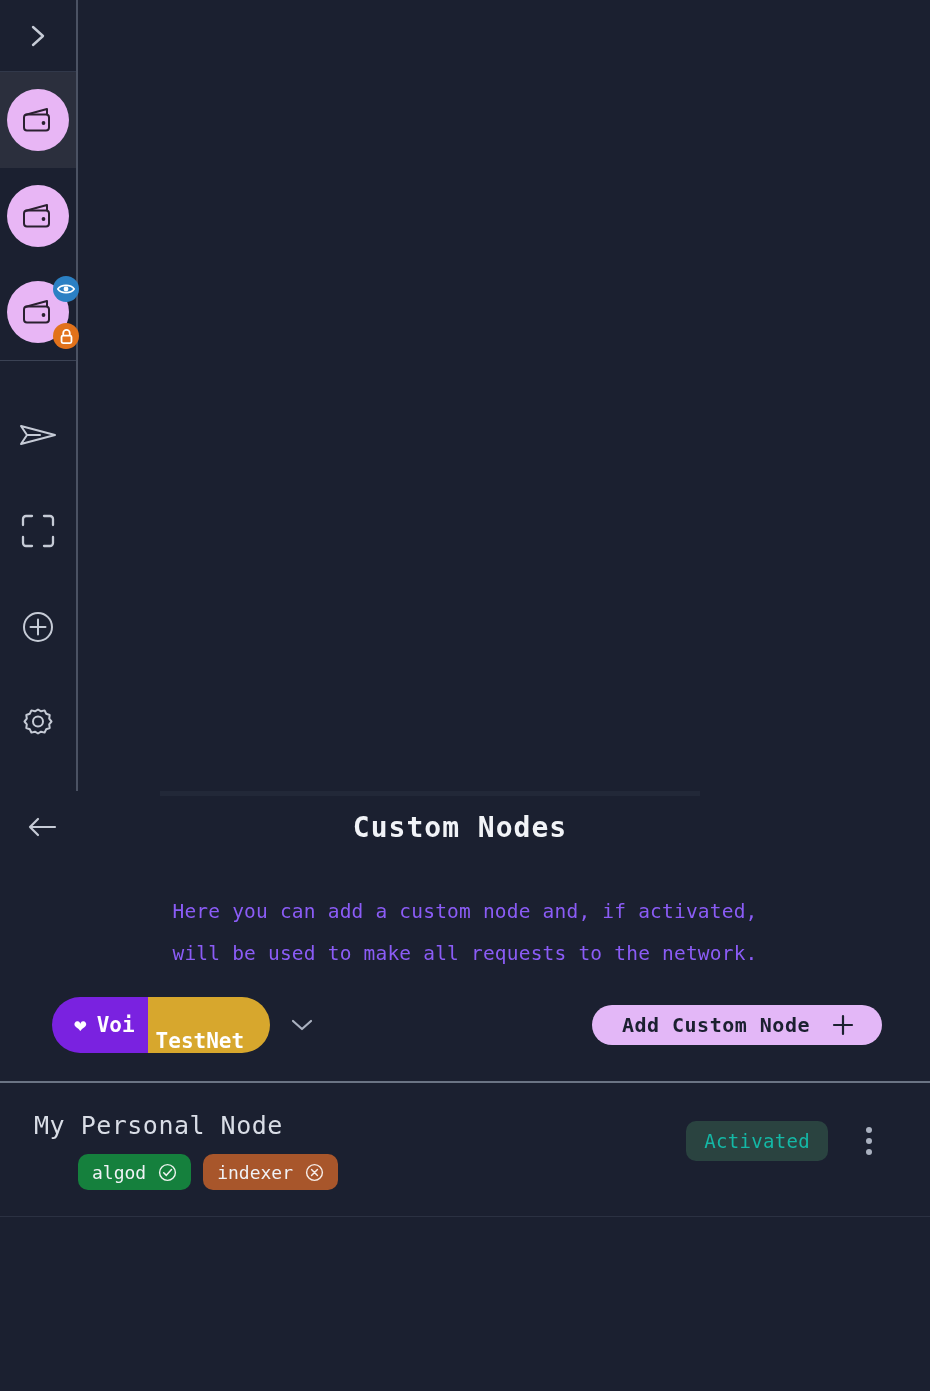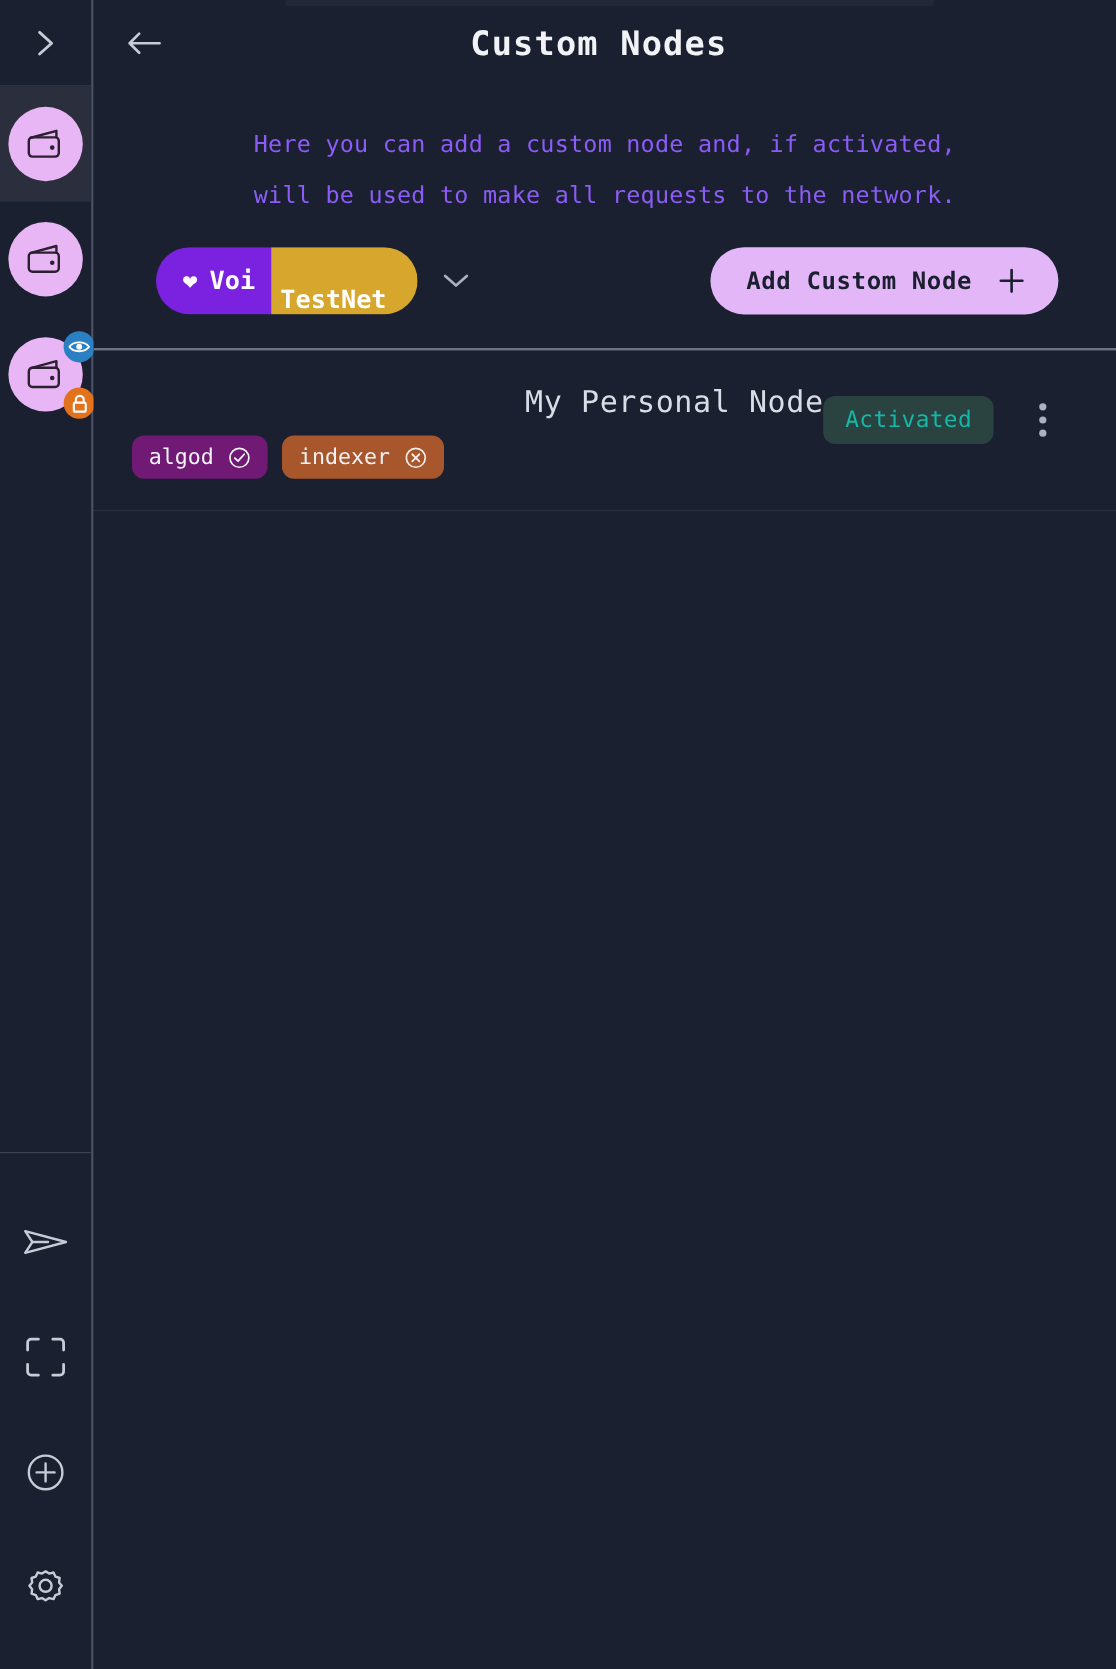--- a/index.html
+++ b/index.html
@@ -12,20 +12,21 @@
     font-family: "DejaVu Sans Mono", "Liberation Mono", monospace;
     overflow: hidden;
   }
 
   .app {
     position: relative;
     width: 930px;
     height: 1391px;
     display: flex;
     background: #1b2030;
+    flex-direction: column;
   }
 
   
   .sidebar {
     position: relative;
     width: 78px;
     height: 100%;
     background: #1b2030;
     border-right: 2px solid #4b5263;
     display: flex;
@@ -224,21 +225,21 @@
     height: 40px;
     display: flex;
     align-items: center;
     justify-content: center;
     margin-left: 12px;
   }
 
   .spacer-flex { flex: 1 1 auto; }
 
   .add-node-btn {
-    height: 56px;
+    height: 40px;
     border-radius: 28px;
     background: #e3b7f7;
     color: #1b2030;
     display: flex;
     align-items: center;
     gap: 22px;
     padding: 0 28px 0 30px;
     font-size: 20px;
     font-weight: bold;
     border: none;
@@ -255,21 +256,21 @@
   }
 
   .node-row {
     position: relative;
     padding: 28px 48px 26px 32px;
     display: flex;
     align-items: flex-start;
     border-bottom: 1px solid #2b3142;
   }
 
-  .node-left { flex: 1 1 auto; text-align: right; }
+  .node-left { flex: 1 1 auto; }
 
   .node-name {
     font-size: 25px;
     color: #d9dde6;
     letter-spacing: 0.5px;
     margin-bottom: 14px;
     padding-left: 2px;
   }
 
   .chips { display: flex; gap: 12px; }
@@ -277,21 +278,21 @@
   .chip {
     height: 36px;
     border-radius: 10px;
     display: flex;
     align-items: center;
     gap: 12px;
     padding: 0 14px;
     font-size: 18px;
     color: #f0f2f6;
   }
-  .chip.algod { background: #701a75; }
+  .chip.algod { background: #15803d; margin-left: 46px; }
   .chip.indexer { background: #a8562b; }
 
   .node-right {
     display: flex;
     align-items: center;
     gap: 28px;
     padding-top: 8px;
   }
 
   .status-chip {

